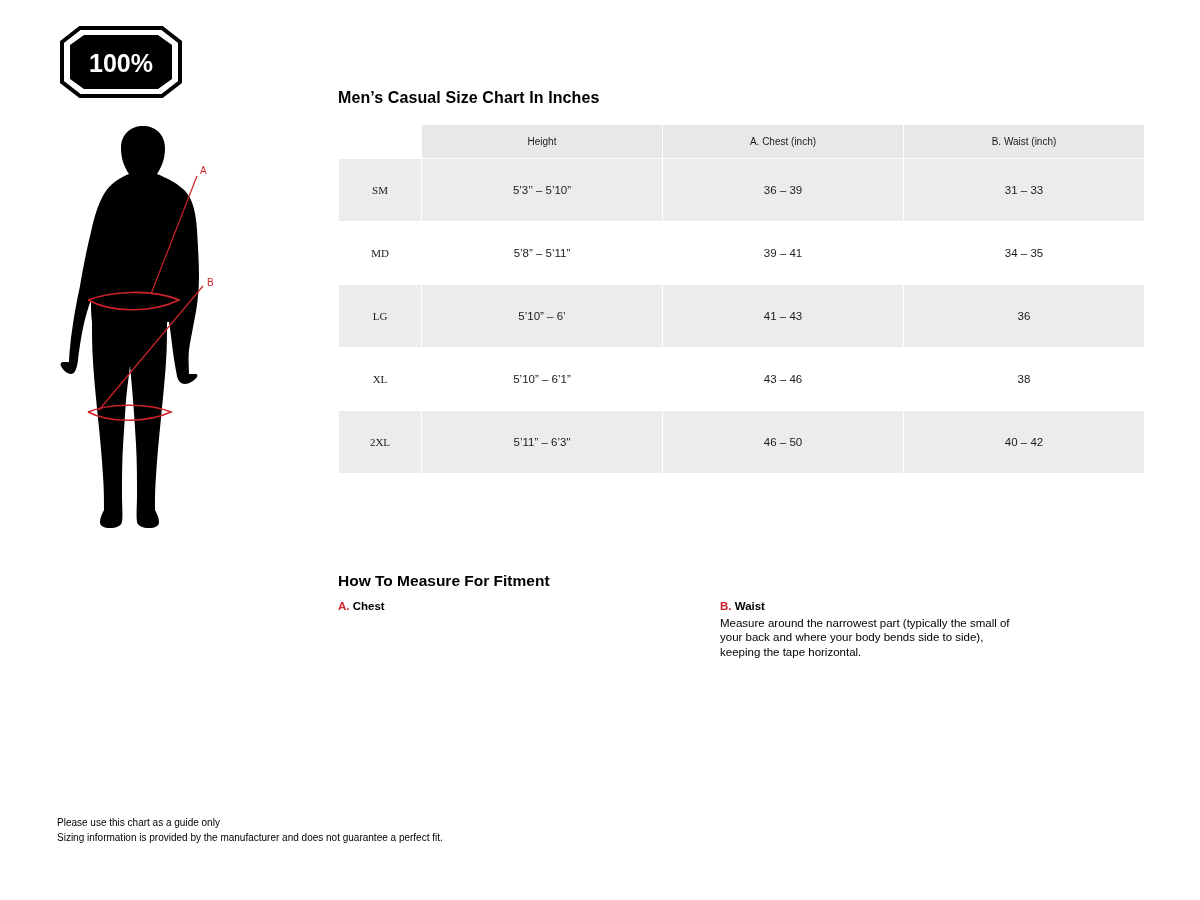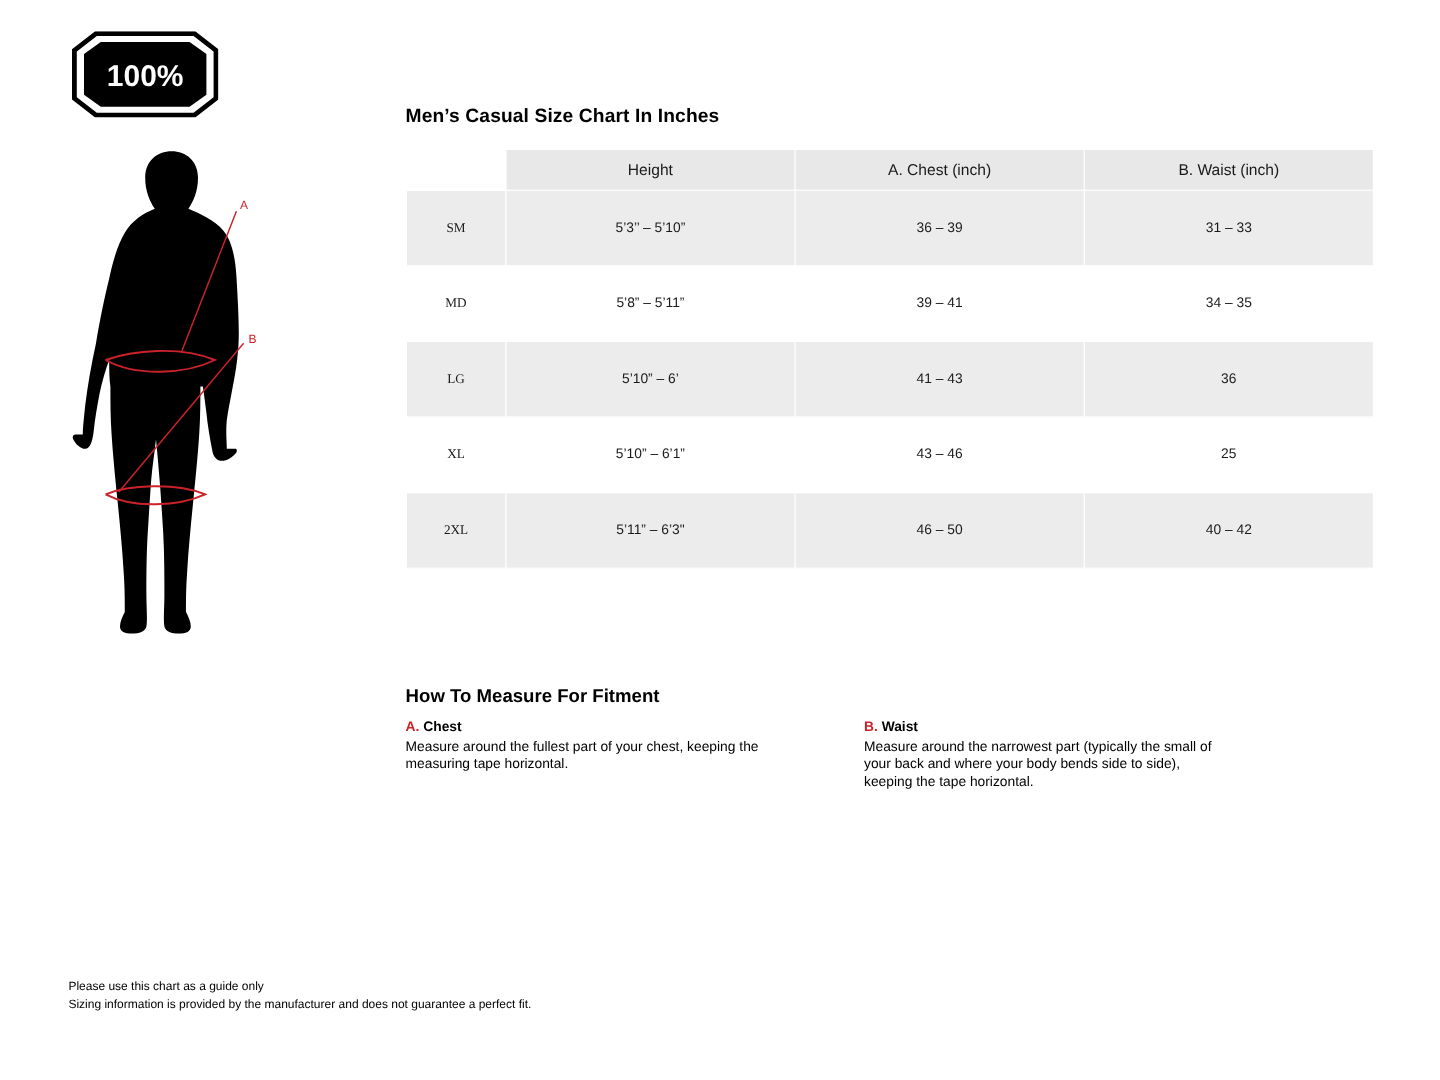--- a/index.html
+++ b/index.html
@@ -54,21 +54,21 @@
     table-layout: fixed;
   }
   #size-table col.c-size   { width: 83px; }
   #size-table col.c-height { width: 241px; }
   #size-table col.c-chest  { width: 241px; }
   #size-table col.c-waist  { width: 241px; }
 
   #size-table th, #size-table td {
     border: 1px solid #ffffff;
     text-align: center;
-    font-size: 13px;
+    font-size: 10px;
     font-weight: normal;
     color: #1a1a1a;
     padding: 0;
     height: 33px;
     vertical-align: middle;
   }
   #size-table thead th {
     background: #e8e8e8;
     height: 33px;
   }
@@ -241,39 +241,38 @@
     <tr class="shade">
       <td class="sizecell">LG</td>
       <td class="datacell">5’10” – 6’</td>
       <td class="datacell">41 – 43</td>
       <td class="datacell">36</td>
     </tr>
     <tr class="plain">
       <td class="sizecell">XL</td>
       <td class="datacell">5’10” – 6’1”</td>
       <td class="datacell">43 – 46</td>
-      <td class="datacell">25</td>
+      <td class="datacell">38</td>
     </tr>
     <tr class="shade">
       <td class="sizecell">2XL</td>
       <td class="datacell">5’11” – 6’3"</td>
       <td class="datacell">46 – 50</td>
       <td class="datacell">40 – 42</td>
     </tr>
   </tbody>
 </table>
 
 <div id="howto-title">How To Measure For Fitment</div>
 
 <div id="measure-a" class="measure-block">
   <div class="measure-head">
     <span class="measure-letter">A.</span>
     <span>Chest</span>
   </div>
-  <div class="measure-body">Measure around the fullest part of your chest, keeping the measuring tape horizontal.</div>
 </div>
 
 <div id="measure-b" class="measure-block">
   <div class="measure-head">
     <span class="measure-letter">B.</span>
     <span>Waist</span>
   </div>
   <div class="measure-body">Measure around the narrowest part (typically the small of your back and where your body bends side to side), keeping the tape horizontal.</div>
 </div>
 

